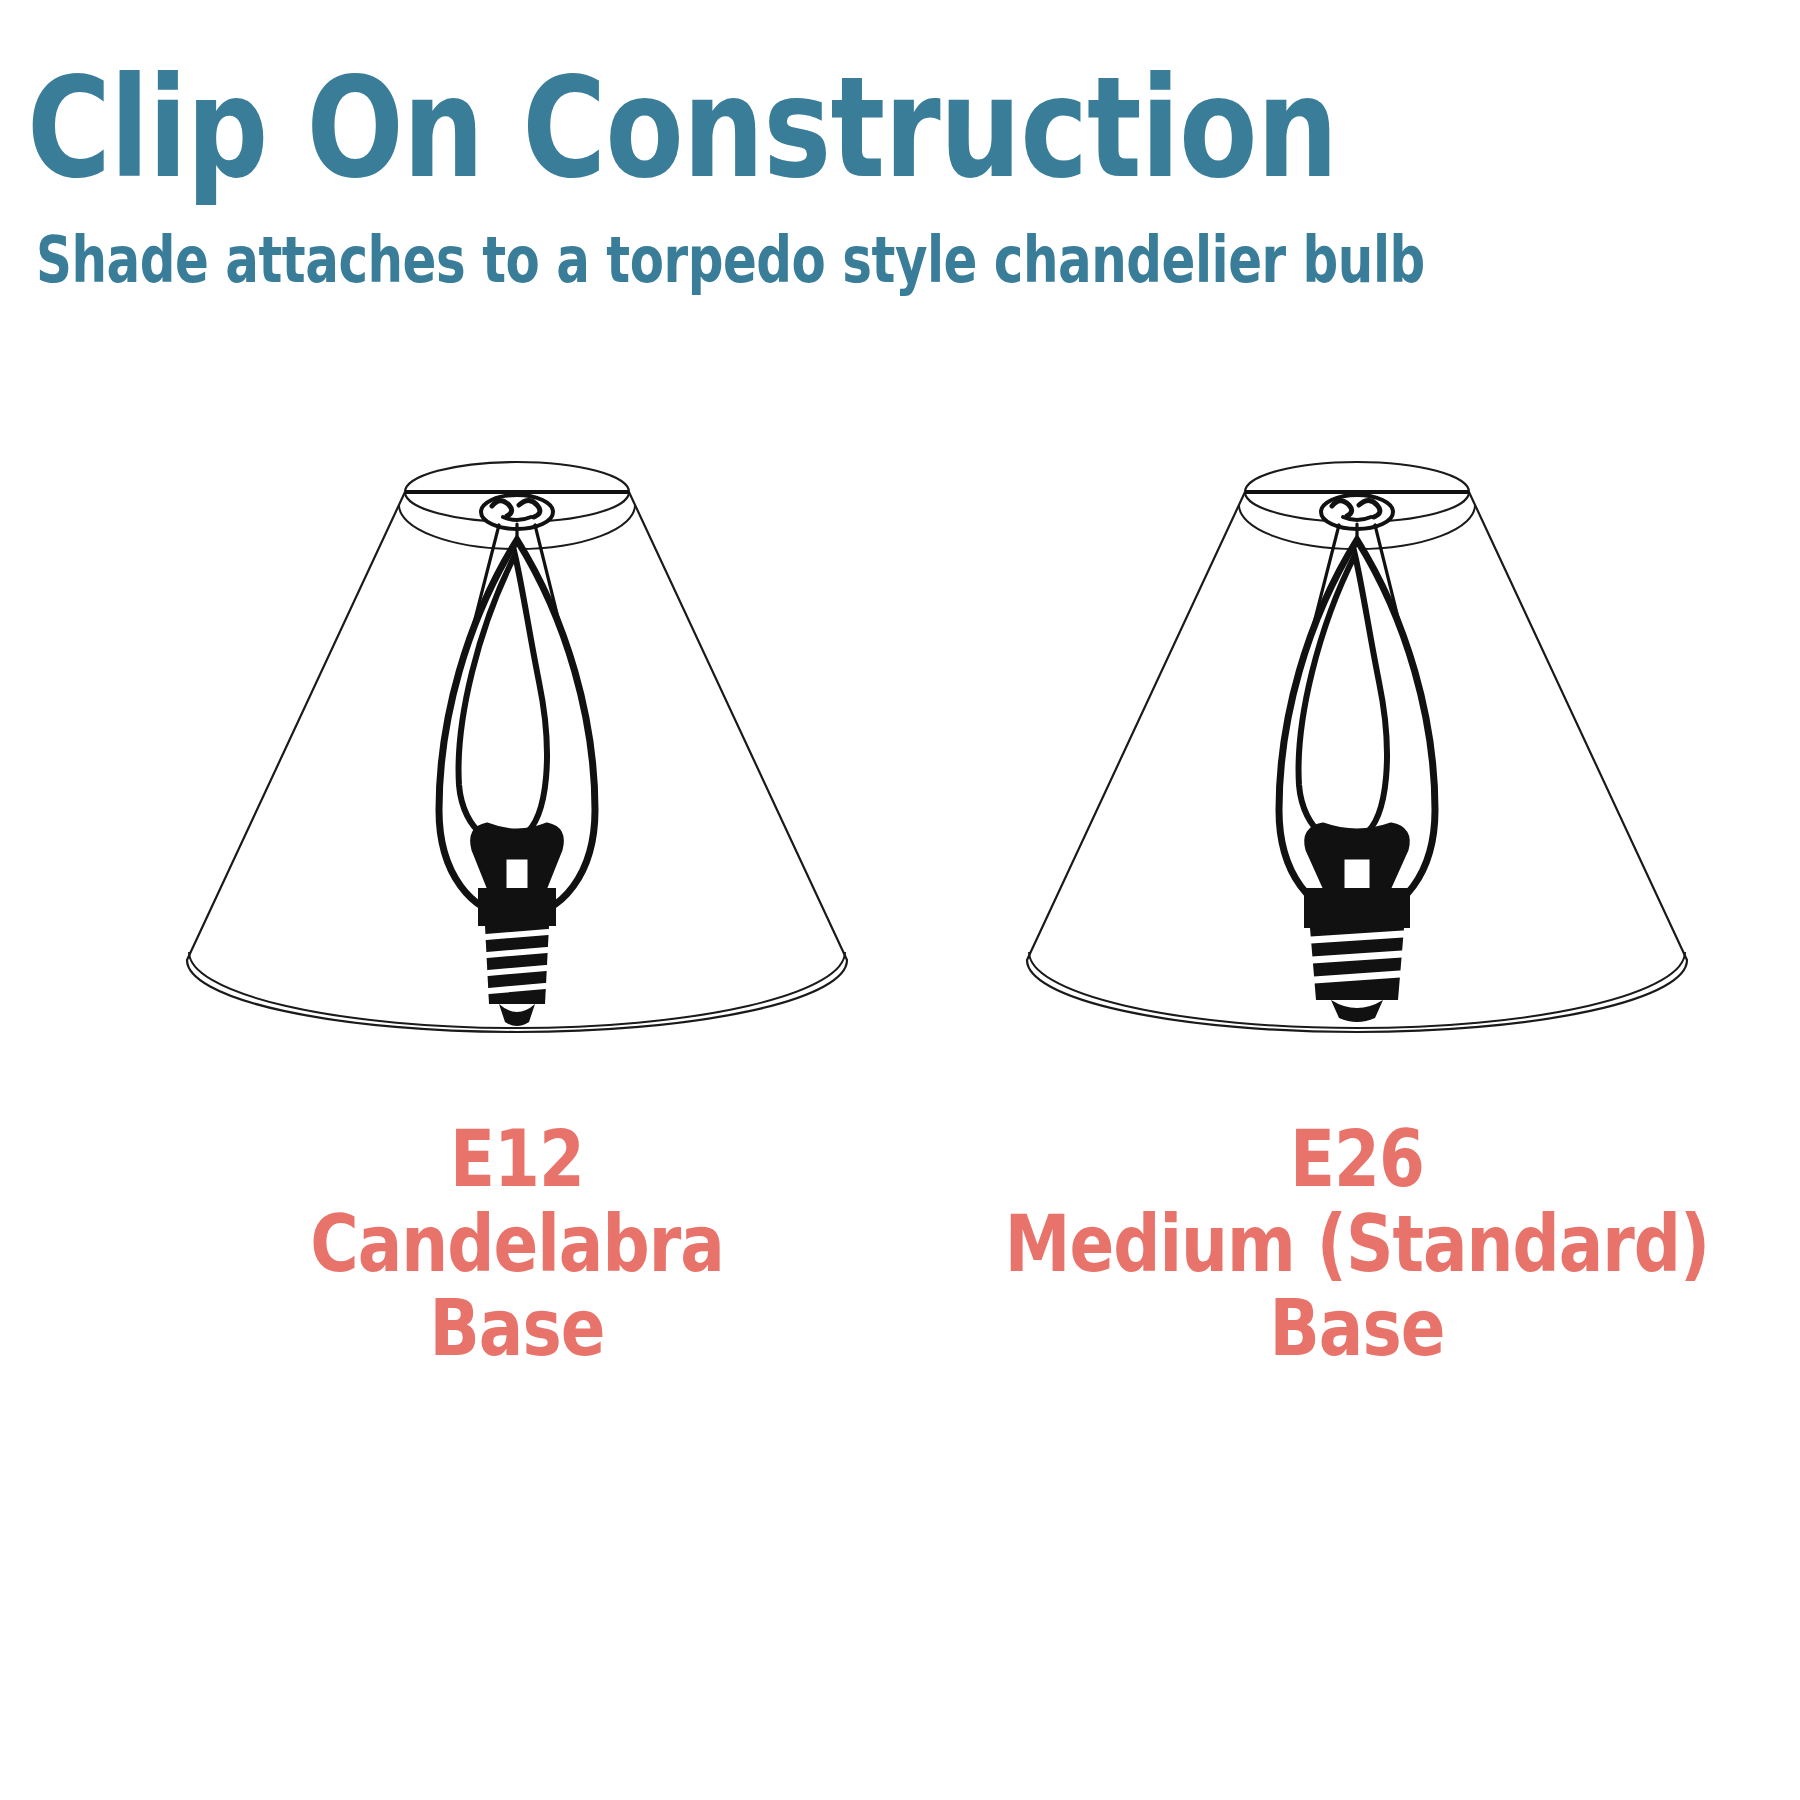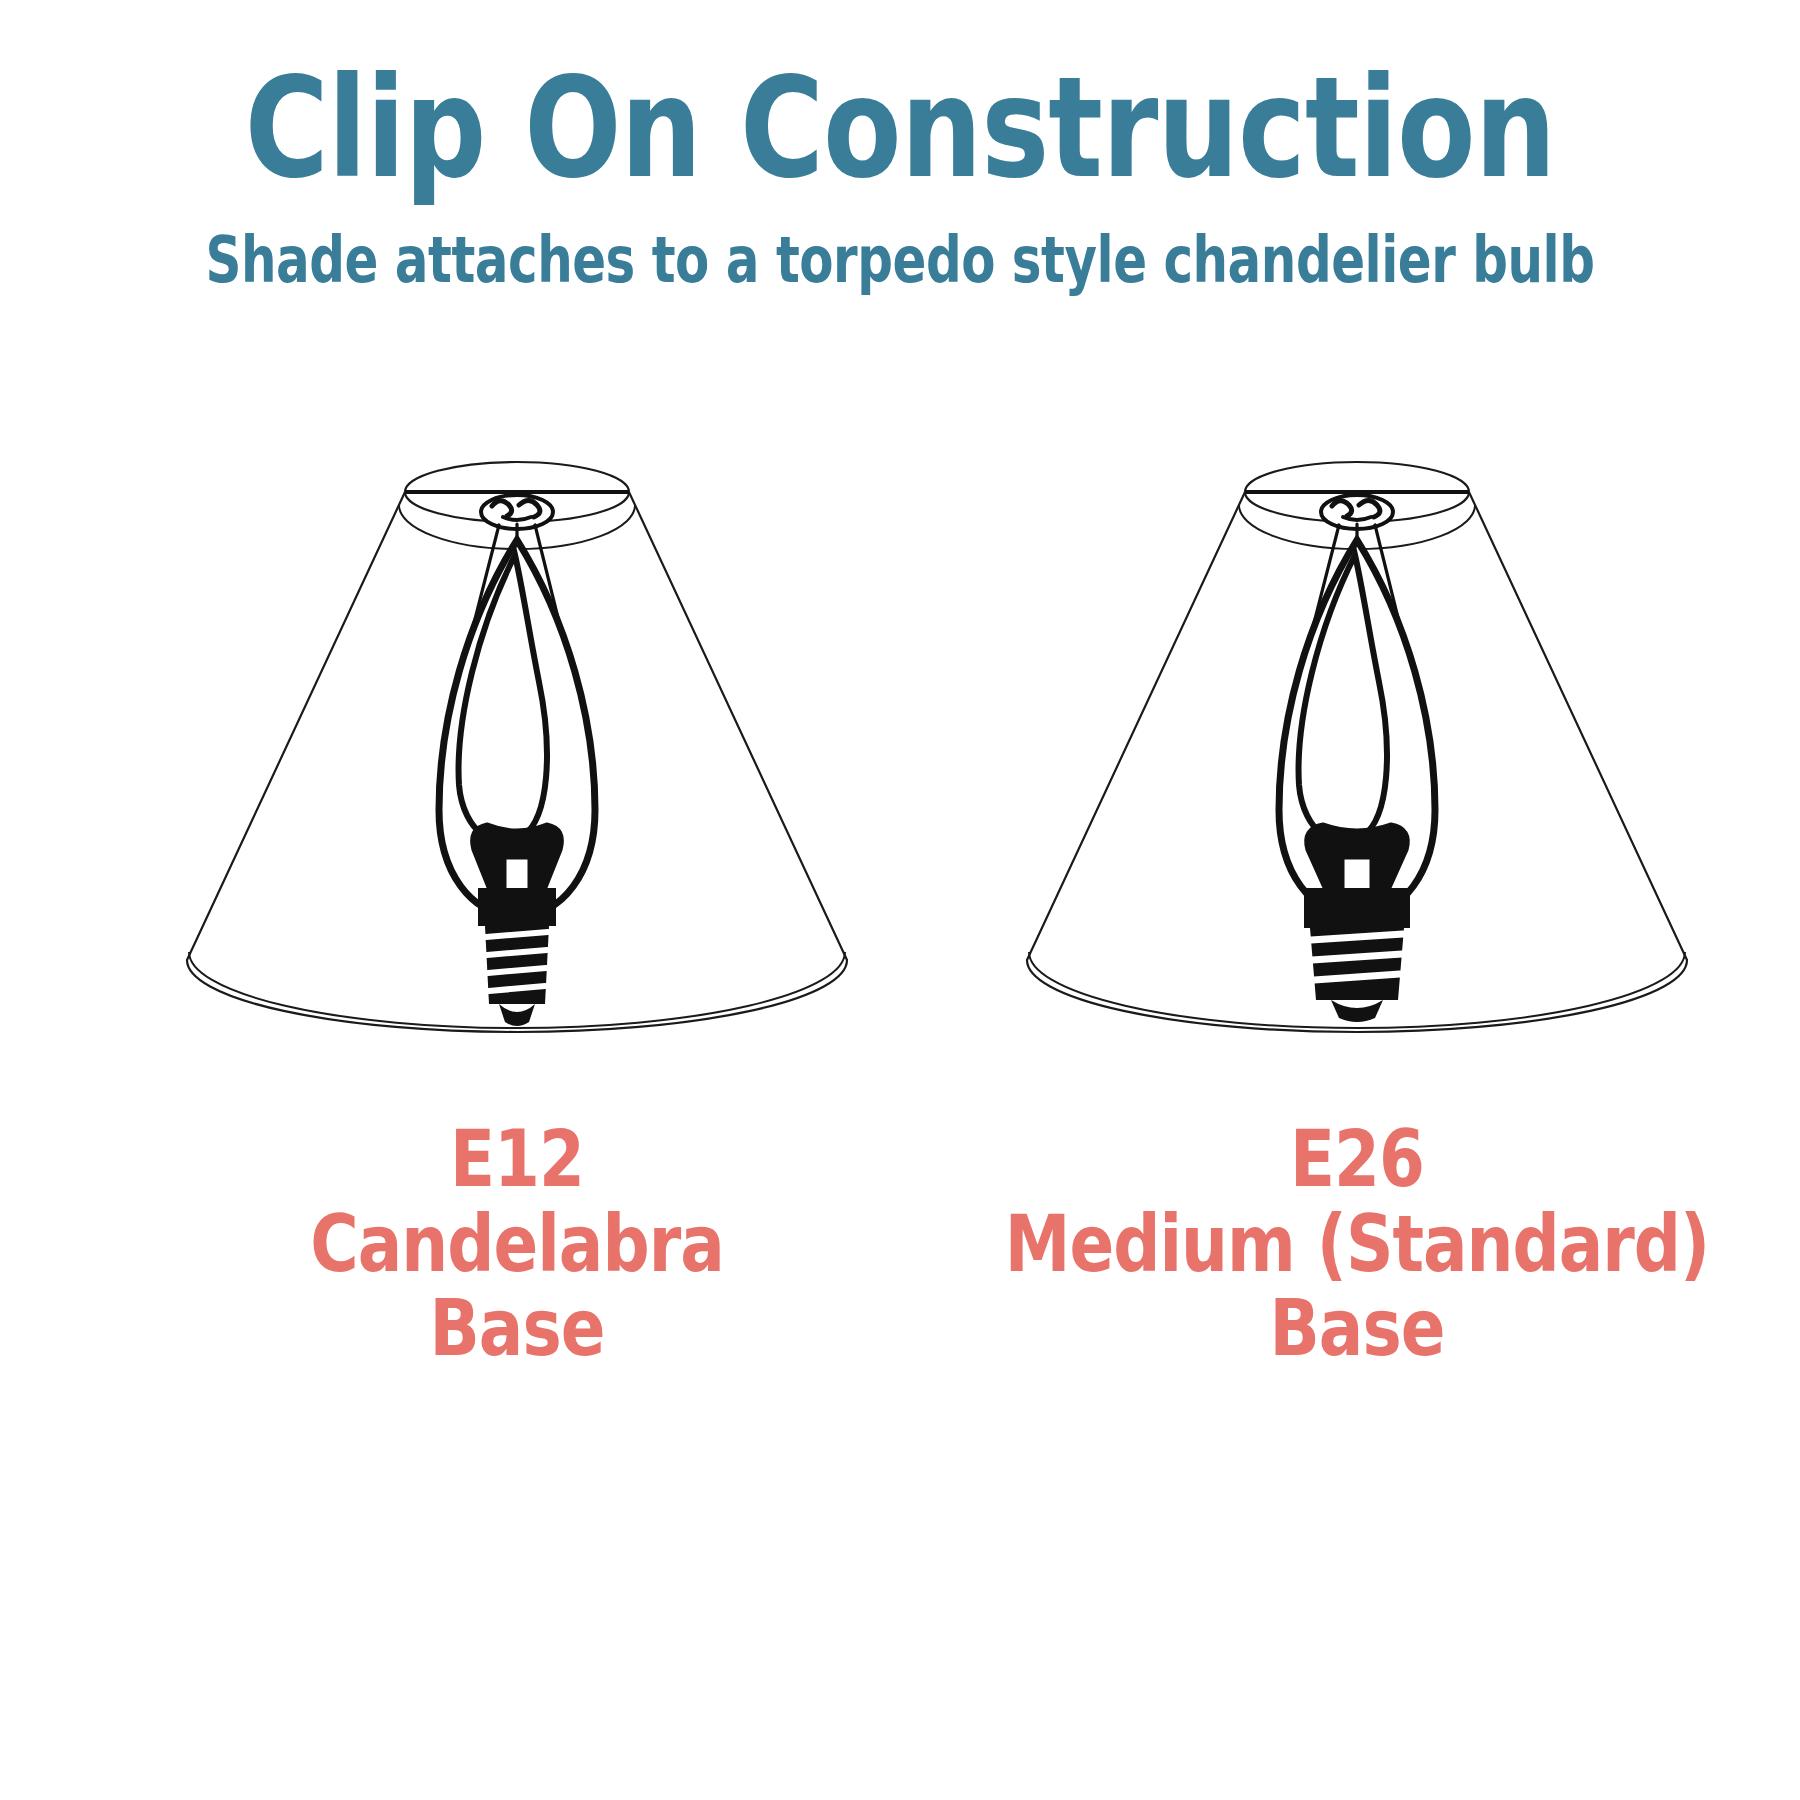--- a/index.html
+++ b/index.html
@@ -15,21 +15,20 @@
     font-family: "Liberation Sans", sans-serif;
     overflow: hidden;
   }
 
   
   .header-block {
     position: absolute;
     top: 58px;
     left: 0;
     width: 1800px;
-    text-align: center;
   }
   .title {
     font-family: "DejaVu Sans", sans-serif;
     font-weight: 700;
     font-size: 118px;
     line-height: 1.0;
     color: #3A7D99;
     letter-spacing: -1px;
     white-space: nowrap;
     transform: scaleY(1.18) scaleX(0.97);

